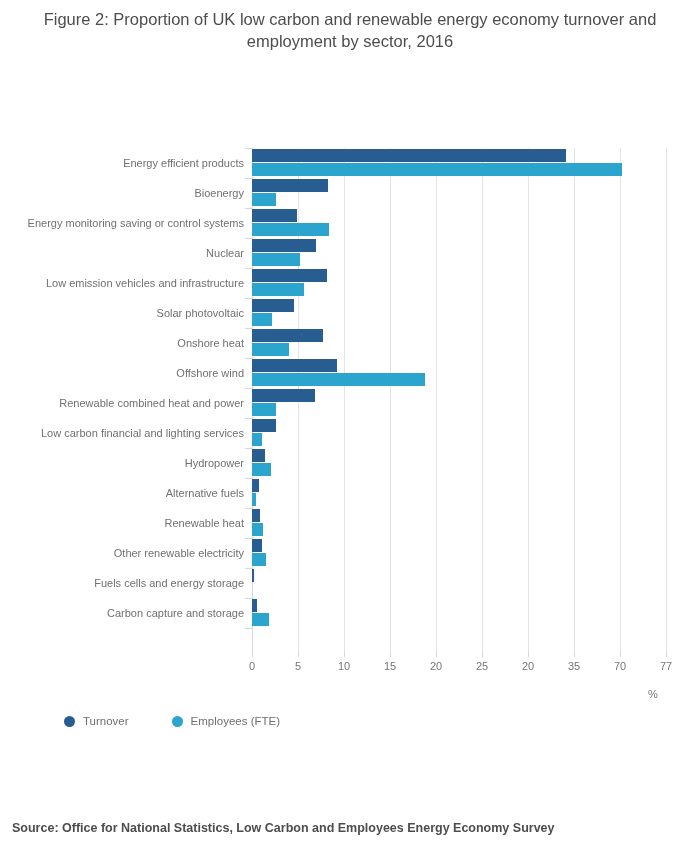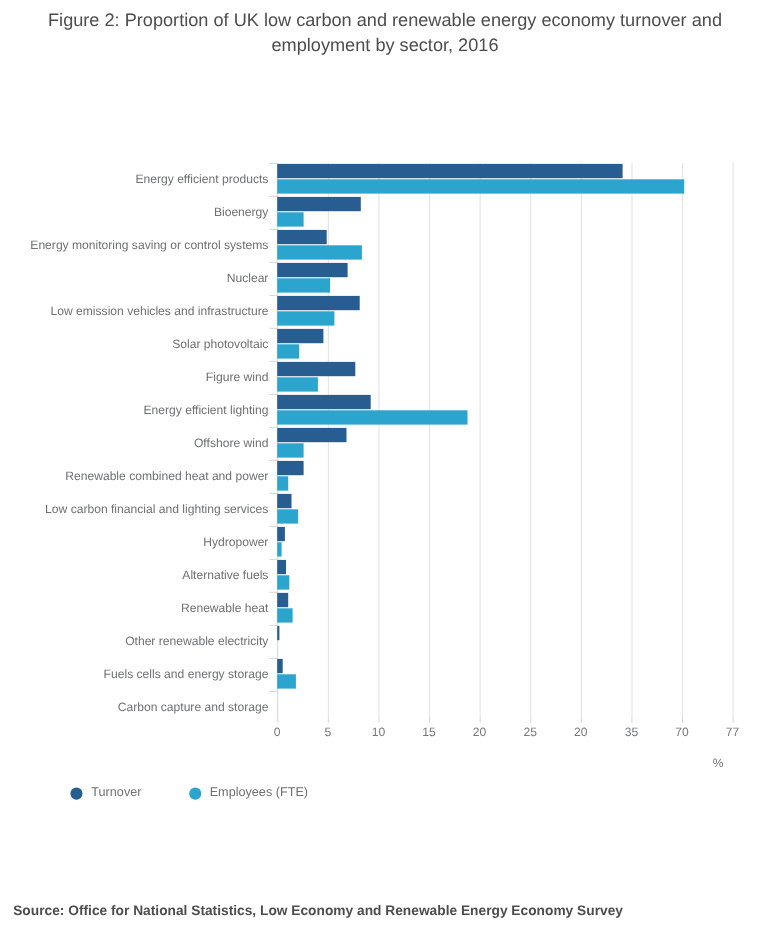--- a/index.html
+++ b/index.html
@@ -160,22 +160,21 @@
 
   <div class="plot-wrap">
 
     <div class="cat-labels" id="cat-labels">
         <div class="cat-label">Energy efficient products</div>
         <div class="cat-label">Bioenergy</div>
         <div class="cat-label">Energy monitoring saving or control systems</div>
         <div class="cat-label">Nuclear</div>
         <div class="cat-label">Low emission vehicles and infrastructure</div>
         <div class="cat-label">Solar photovoltaic</div>
-        <div class="cat-label">Figure wind</div>
-        <div class="cat-label">Energy efficient lighting</div>
+        <div class="cat-label">Onshore heat</div>
         <div class="cat-label">Offshore wind</div>
         <div class="cat-label">Renewable combined heat and power</div>
         <div class="cat-label">Low carbon financial and lighting services</div>
         <div class="cat-label">Hydropower</div>
         <div class="cat-label">Alternative fuels</div>
         <div class="cat-label">Renewable heat</div>
         <div class="cat-label">Other renewable electricity</div>
         <div class="cat-label">Fuels cells and energy storage</div>
         <div class="cat-label">Carbon capture and storage</div>
       </div>
@@ -312,15 +311,15 @@
       <div class="legend-item">
         <span class="legend-dot" style="background: rgb(39, 93, 145);"></span>
         <span>Turnover</span>
       </div>
       <div class="legend-item">
         <span class="legend-dot" style="background: rgb(43, 164, 206);"></span>
         <span>Employees (FTE)</span>
       </div>
     </div>
 
-  <div class="source">Source: Office for National Statistics, Low Economy and Renewable Energy Economy Survey</div>
+  <div class="source">Source: Office for National Statistics, Low Carbon and Employees Energy Economy Survey</div>
 
 </div>
 
 </body></html>

